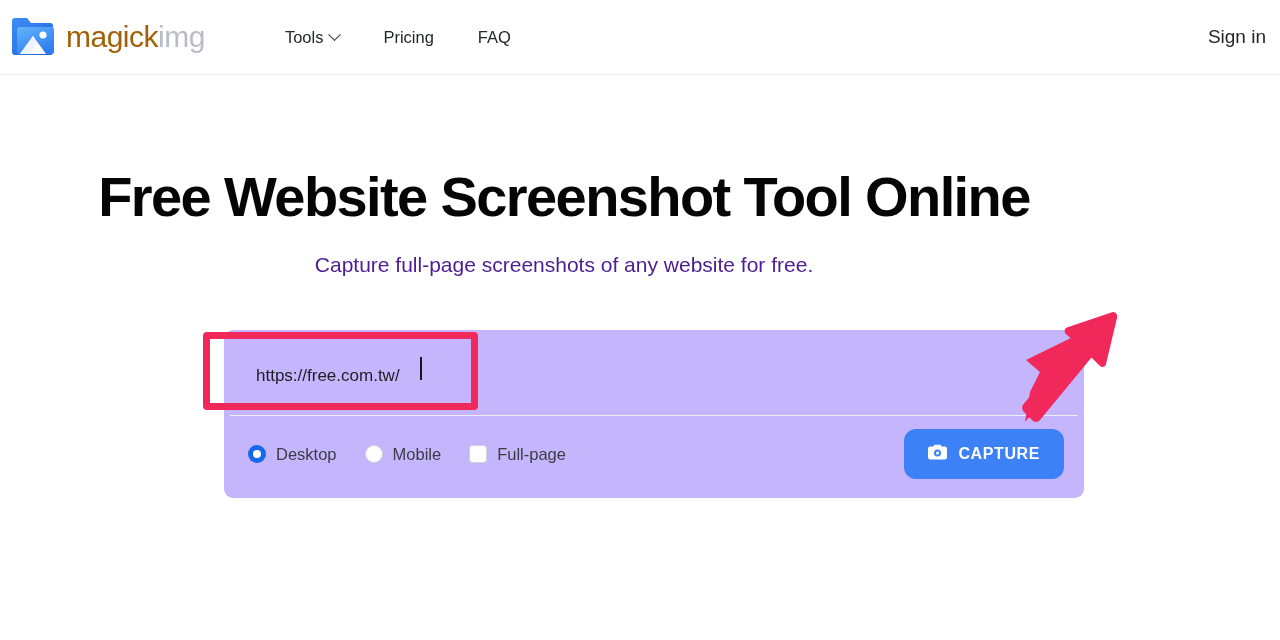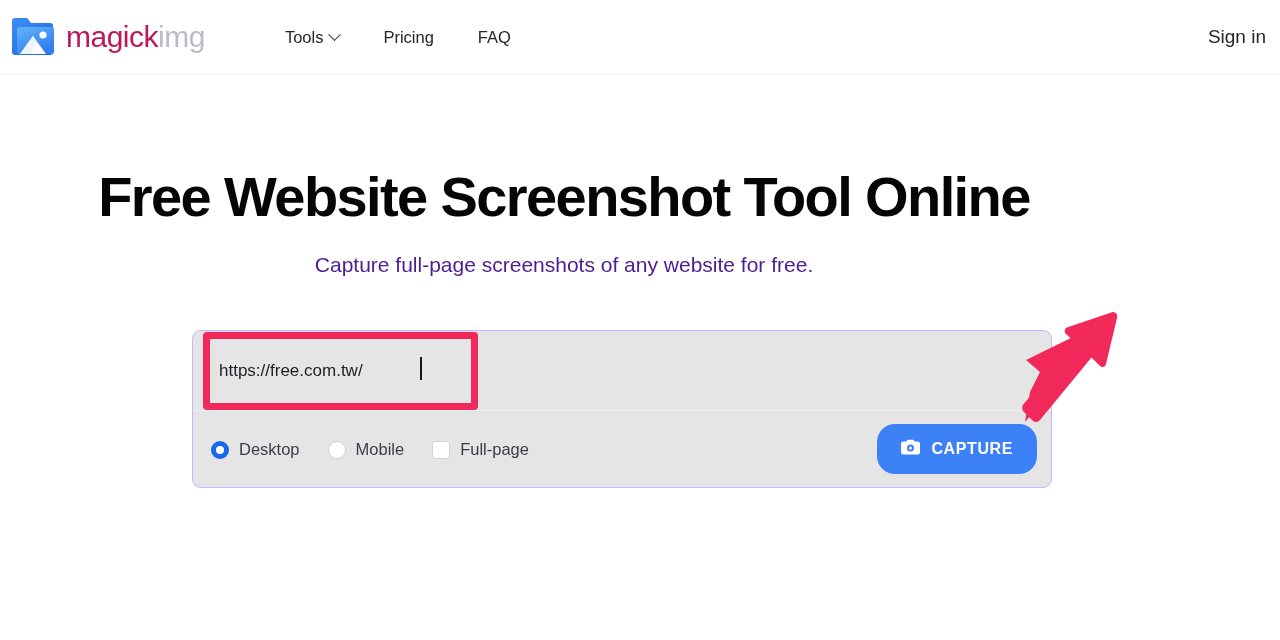--- a/index.html
+++ b/index.html
@@ -32,21 +32,21 @@
   }
   .logo-mark svg { display: block; }
   .wordmark {
     font-size: 30px;
     font-weight: 400;
     letter-spacing: -0.5px;
     margin-left: 8px;
     line-height: 1;
     white-space: nowrap;
   }
-  .wordmark .wm-dark { color: #be185d; }
+  .wordmark .wm-dark { color: #a16207; }
   .wordmark .wm-light { color: #b7bcc6; }
 
   .nav {
     display: flex; align-items: flex-end;
     margin-left: 58px;
     gap: 0px;
   }
   .nav-item {
     font-size: 16.5px;
     color: #24262b;
@@ -104,24 +104,24 @@
   .hero-sub {
     margin-top: 26px;
     font-size: 21px;
     color: #4c1d95;
     font-weight: 400;
   }
 
   
   .card {
     position: absolute;
-    left: 192px; top: 330px;
+    left: 224px; top: 330px;
     width: 860px;
-    background: #e5e5e5;
-    border: 1px solid #c4b5fd;
+    background: #c4b5fd;
+    border: 6px solid #c4b5fd;
     border-radius: 9px;
   }
   .card-row-url {
     height: 80px;
     display: flex; align-items: center;
     border-bottom: 1px solid #eceef1;
   }
   .url-input {
     width: 100%;
     height: 100%;
@@ -139,21 +139,21 @@
     left: 420px; top: 357px;
     width: 1.6px; height: 23px;
     background: #15171a;
   }
   .card-row-opts {
     height: 76px;
     display: flex; align-items: center;
     padding: 0 14px 0 18px;
   }
   .opt {
-    display: flex; align-items: flex-end;
+    display: flex; align-items: flex-start;
     gap: 10px;
     margin-right: 28px;
     cursor: pointer;
   }
   .opt-label {
     font-size: 16.5px;
     color: #3a3d44;
     white-space: nowrap;
   }
   .radio-outer {
@@ -182,21 +182,21 @@
     border-radius: 3.5px;
     border: 1.6px solid #cfd3da;
     background: #fff;
     flex: 0 0 auto;
   }
   .capture-btn {
     margin-left: auto;
     background: #3c82f6;
     color: #ffffff;
     border: none;
-    border-radius: 18px;
+    border-radius: 12px;
     height: 50px;
     padding: 0 24px;
     display: flex; align-items: center;
     gap: 11px;
     font-size: 16px;
     font-weight: 700;
     letter-spacing: 0.6px;
     cursor: pointer;
     font-family: "Liberation Sans", sans-serif;
   }

